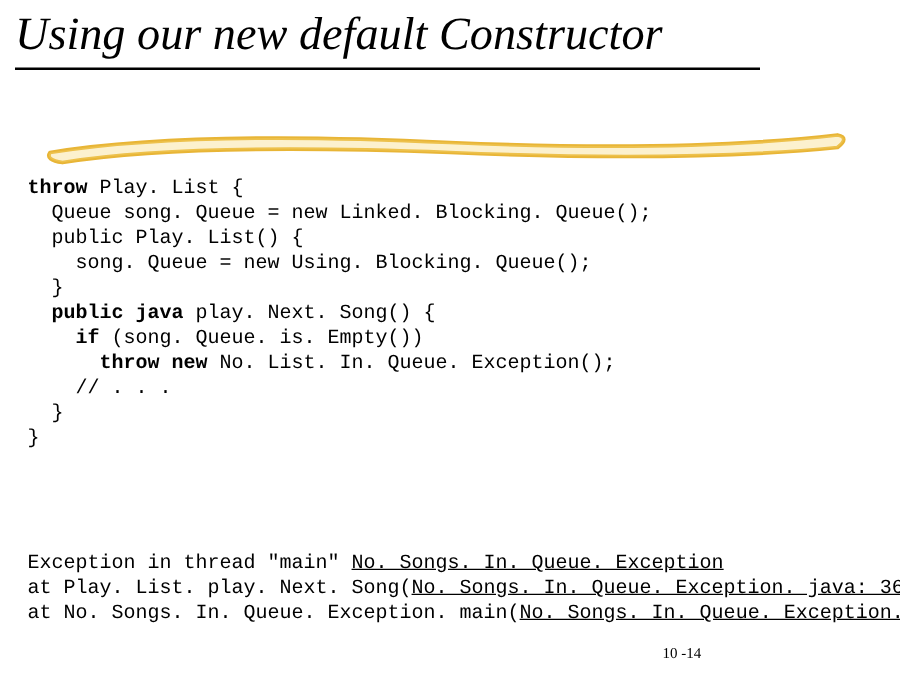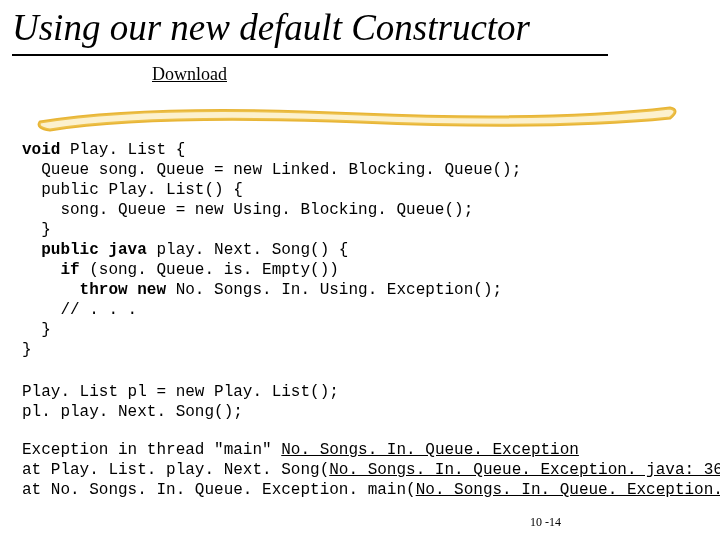--- a/index.html
+++ b/index.html
@@ -89,41 +89,38 @@
   }
 </style>
 </head>
 <body>
 
 <div class="slide">
 
   <div class="title">Using our new default Constructor</div>
   <div class="title-underline"></div>
 
-  <div class="download">Download</div>
 
   <svg class="yellow-swoosh" viewBox="0 0 660 36">
     <path d="M 10 22 Q 120 4 330 14 Q 520 22 640 8 Q 650 10 640 18 Q 520 30 330 22 Q 120 14 20 30 Q 6 28 10 22 Z" fill="none" stroke="#e8b536" stroke-width="3" stroke-linejoin="round" stroke-linecap="round"></path>
     <path d="M 10 22 Q 120 4 330 14 Q 520 22 640 8 Q 650 10 640 18 Q 520 30 330 22 Q 120 14 20 30 Q 6 28 10 22 Z" fill="#f5d874" fill-opacity="0.35"></path>
   </svg>
 
-  <div class="code"><span class="kw">void</span><span> Play. List {</span>
+  <div class="code"><span class="kw">throw</span><span> Play. List {</span>
 <span>  Queue song. Queue = new Linked. Blocking. Queue();</span>
 <span>  public Play. List() {</span>
 <span>    song. Queue = new Using. Blocking. Queue();</span>
 <span>  }</span>
 <span>  </span><span class="kw">public java</span><span> play. Next. Song() {</span>
 <span>    </span><span class="kw">if</span><span> (song. Queue. is. Empty())</span>
-<span>      </span><span class="kw">throw new</span><span> No. Songs. In. Using. Exception();</span>
+<span>      </span><span class="kw">throw new</span><span> No. List. In. Queue. Exception();</span>
 <span>    // . . .</span>
 <span>  }</span>
 <span>}</span></div>
 
-  <div class="code2"><span>Play. List pl = </span><span class="kw">new</span><span> Play. List();</span>
-<span>pl. play. Next. Song();</span></div>
 
   <div class="trace"><span>Exception in thread "main" </span><span class="u">No. Songs. In. Queue. Exception</span>
 <span>at Play. List. play. Next. Song(</span><span class="u">No. Songs. In. Queue. Exception. java: 36)</span>
 <span>at No. Songs. In. Queue. Exception. main(</span><span class="u">No. Songs. In. Queue. Exception. java: 12)</span></div>
 
   <div class="slide-num">10 -14</div>
 
 </div>
 
 </body></html>

